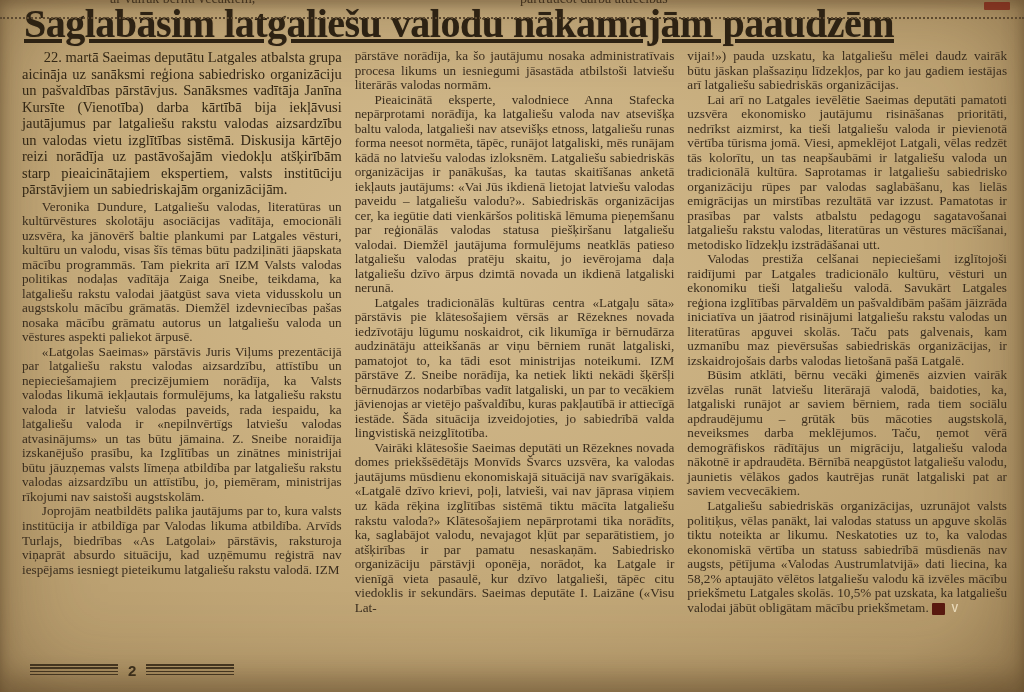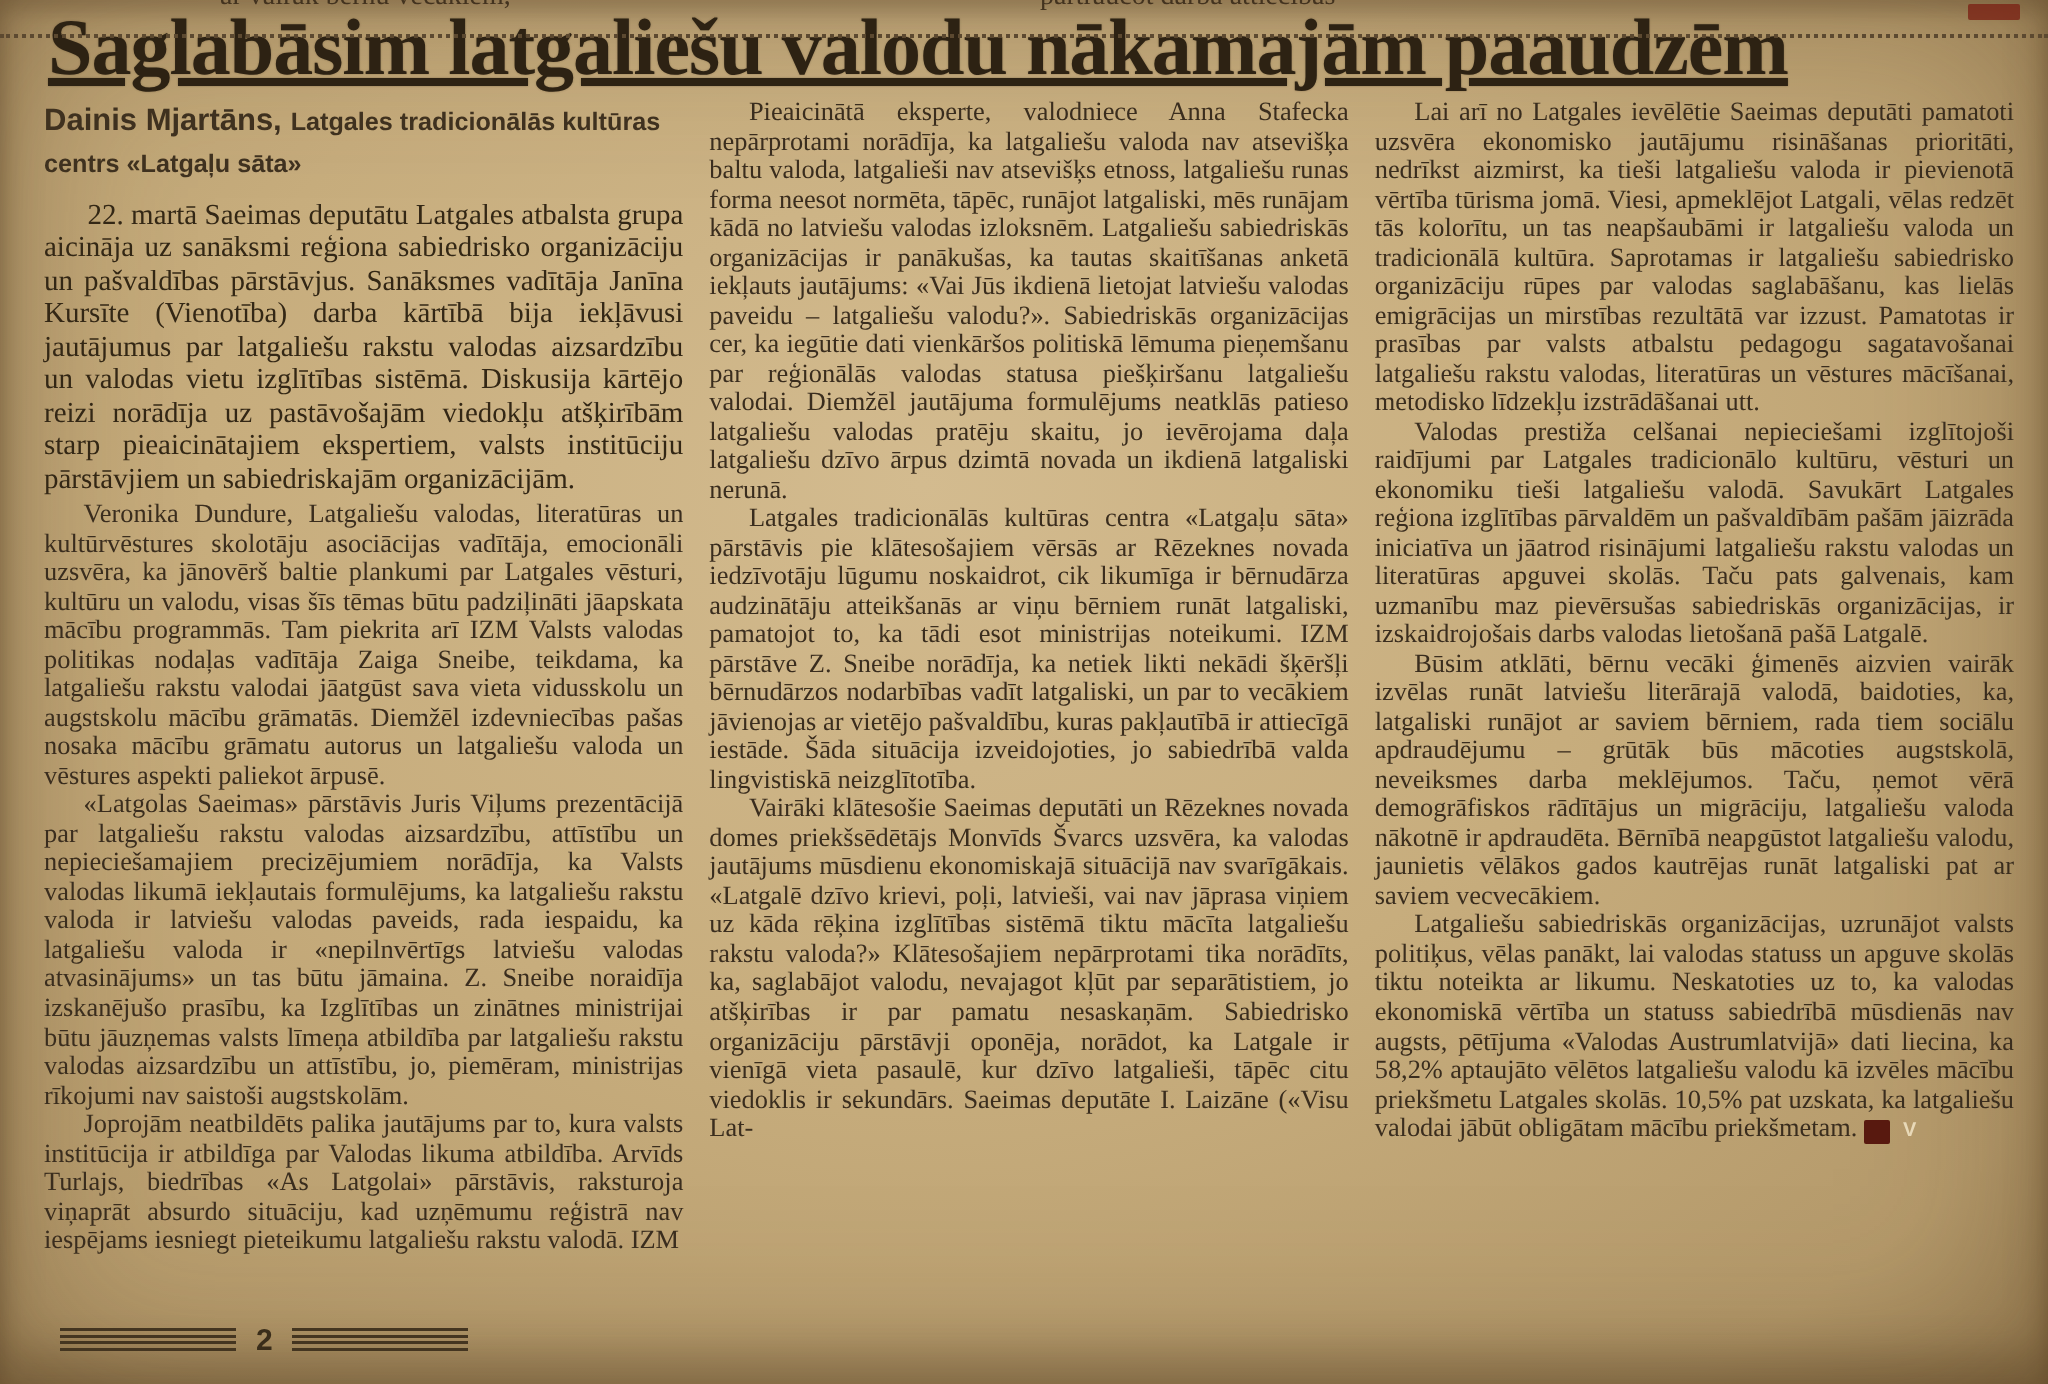--- a/index.html
+++ b/index.html
@@ -81,37 +81,35 @@
     <span class="clipped frag-left">ar vairāk bērnu vecākiem,</span>
     <span class="clipped frag-right">pārtraucot darba attiecības</span>
     <span class="red-mark"></span>
   </div>
 
   <h1 class="headline">Saglabāsim latgaliešu valodu nākamajām paaudzēm</h1>
 
   <div class="columns">
 
     <div class="col">
-      <div class="byline">
-        <span class="byline-name">Dainis Mjartāns,</span>
-        <span class="byline-aff">Latgales tradicionālās kultūras centrs «Latgaļu sāta»</span>
-      </div>
       <p class="lead">22. martā Saeimas deputātu Latgales atbalsta grupa aicināja uz sanāksmi reģiona sabiedrisko organizāciju un pašvaldības pārstāvjus. Sanāksmes vadītāja Janīna Kursīte (Vienotība) darba kārtībā bija iekļāvusi jautājumus par latgaliešu rakstu valodas aizsardzību un valodas vietu izglītības sistēmā. Diskusija kārtējo reizi norādīja uz pastāvošajām viedokļu atšķirībām starp pieaicinātajiem ekspertiem, valsts institūciju pārstāvjiem un sabiedriskajām organizācijām.</p>
       <p class="body-p indent">Veronika Dundure, Latgaliešu valodas, literatūras un kultūrvēstures skolotāju asociācijas vadītāja, emocionāli uzsvēra, ka jānovērš baltie plankumi par Latgales vēsturi, kultūru un valodu, visas šīs tēmas būtu padziļināti jāapskata mācību programmās. Tam piekrita arī IZM Valsts valodas politikas nodaļas vadītāja Zaiga Sneibe, teikdama, ka latgaliešu rakstu valodai jāatgūst sava vieta vidusskolu un augstskolu mācību grāmatās. Diemžēl izdevniecības pašas nosaka mācību grāmatu autorus un latgaliešu valoda un vēstures aspekti paliekot ārpusē.</p>
       <p class="body-p indent">«Latgolas Saeimas» pārstāvis Juris Viļums prezentācijā par latgaliešu rakstu valodas aizsardzību, attīstību un nepieciešamajiem precizējumiem norādīja, ka Valsts valodas likumā iekļautais formulējums, ka latgaliešu rakstu valoda ir latviešu valodas paveids, rada iespaidu, ka latgaliešu valoda ir «nepilnvērtīgs latviešu valodas atvasinājums» un tas būtu jāmaina. Z. Sneibe noraidīja izskanējušo prasību, ka Izglītības un zinātnes ministrijai būtu jāuzņemas valsts līmeņa atbildība par latgaliešu rakstu valodas aizsardzību un attīstību, jo, piemēram, ministrijas rīkojumi nav saistoši augstskolām.</p>
       <p class="body-p indent">Joprojām neatbildēts palika jautājums par to, kura valsts institūcija ir atbildīga par Valodas likuma atbildība. Arvīds Turlajs, biedrības «As Latgolai» pārstāvis, raksturoja viņaprāt absurdo situāciju, kad uzņēmumu reģistrā nav iespējams iesniegt pieteikumu latgaliešu rakstu valodā. IZM</p>
     </div>
 
     <div class="col">
+      <p class="body-p">pārstāve norādīja, ka šo jautājumu nosaka administratīvais procesa likums un iesniegumi jāsastāda atbilstoši latviešu literārās valodas normām.</p>
       <p class="body-p indent">Pieaicinātā eksperte, valodniece Anna Stafecka nepārprotami norādīja, ka latgaliešu valoda nav atsevišķa baltu valoda, latgalieši nav atsevišķs etnoss, latgaliešu runas forma neesot normēta, tāpēc, runājot latgaliski, mēs runājam kādā no latviešu valodas izloksnēm. Latgaliešu sabiedriskās organizācijas ir panākušas, ka tautas skaitīšanas anketā iekļauts jautājums: «Vai Jūs ikdienā lietojat latviešu valodas paveidu – latgaliešu valodu?». Sabiedriskās organizācijas cer, ka iegūtie dati vienkāršos politiskā lēmuma pieņemšanu par reģionālās valodas statusa piešķiršanu latgaliešu valodai. Diemžēl jautājuma formulējums neatklās patieso latgaliešu valodas pratēju skaitu, jo ievērojama daļa latgaliešu dzīvo ārpus dzimtā novada un ikdienā latgaliski nerunā.</p>
       <p class="body-p indent">Latgales tradicionālās kultūras centra «Latgaļu sāta» pārstāvis pie klātesošajiem vērsās ar Rēzeknes novada iedzīvotāju lūgumu noskaidrot, cik likumīga ir bērnudārza audzinātāju atteikšanās ar viņu bērniem runāt latgaliski, pamatojot to, ka tādi esot ministrijas noteikumi. IZM pārstāve Z. Sneibe norādīja, ka netiek likti nekādi šķēršļi bērnudārzos nodarbības vadīt latgaliski, un par to vecākiem jāvienojas ar vietējo pašvaldību, kuras pakļautībā ir attiecīgā iestāde. Šāda situācija izveidojoties, jo sabiedrībā valda lingvistiskā neizglītotība.</p>
       <p class="body-p indent">Vairāki klātesošie Saeimas deputāti un Rēzeknes novada domes priekšsēdētājs Monvīds Švarcs uzsvēra, ka valodas jautājums mūsdienu ekonomiskajā situācijā nav svarīgākais. «Latgalē dzīvo krievi, poļi, latvieši, vai nav jāprasa viņiem uz kāda rēķina izglītības sistēmā tiktu mācīta latgaliešu rakstu valoda?» Klātesošajiem nepārprotami tika norādīts, ka, saglabājot valodu, nevajagot kļūt par separātistiem, jo atšķirības ir par pamatu nesaskaņām. Sabiedrisko organizāciju pārstāvji oponēja, norādot, ka Latgale ir vienīgā vieta pasaulē, kur dzīvo latgalieši, tāpēc citu viedoklis ir sekundārs. Saeimas deputāte I. Laizāne («Visu Lat-</p>
     </div>
 
     <div class="col">
+      <p class="body-p">vijai!») pauda uzskatu, ka latgaliešu mēlei daudz vairāk būtu jāskan plašsaziņu līdzekļos, par ko jau gadiem iestājas arī latgaliešu sabiedriskās organizācijas.</p>
       <p class="body-p indent">Lai arī no Latgales ievēlētie Saeimas deputāti pamatoti uzsvēra ekonomisko jautājumu risināšanas prioritāti, nedrīkst aizmirst, ka tieši latgaliešu valoda ir pievienotā vērtība tūrisma jomā. Viesi, apmeklējot Latgali, vēlas redzēt tās kolorītu, un tas neapšaubāmi ir latgaliešu valoda un tradicionālā kultūra. Saprotamas ir latgaliešu sabiedrisko organizāciju rūpes par valodas saglabāšanu, kas lielās emigrācijas un mirstības rezultātā var izzust. Pamatotas ir prasības par valsts atbalstu pedagogu sagatavošanai latgaliešu rakstu valodas, literatūras un vēstures mācīšanai, metodisko līdzekļu izstrādāšanai utt.</p>
       <p class="body-p indent">Valodas prestiža celšanai nepieciešami izglītojoši raidījumi par Latgales tradicionālo kultūru, vēsturi un ekonomiku tieši latgaliešu valodā. Savukārt Latgales reģiona izglītības pārvaldēm un pašvaldībām pašām jāizrāda iniciatīva un jāatrod risinājumi latgaliešu rakstu valodas un literatūras apguvei skolās. Taču pats galvenais, kam uzmanību maz pievērsušas sabiedriskās organizācijas, ir izskaidrojošais darbs valodas lietošanā pašā Latgalē.</p>
       <p class="body-p indent">Būsim atklāti, bērnu vecāki ģimenēs aizvien vairāk izvēlas runāt latviešu literārajā valodā, baidoties, ka, latgaliski runājot ar saviem bērniem, rada tiem sociālu apdraudējumu – grūtāk būs mācoties augstskolā, neveiksmes darba meklējumos. Taču, ņemot vērā demogrāfiskos rādītājus un migrāciju, latgaliešu valoda nākotnē ir apdraudēta. Bērnībā neapgūstot latgaliešu valodu, jaunietis vēlākos gados kautrējas runāt latgaliski pat ar saviem vecvecākiem.</p>
       <p class="body-p indent"><span>Latgaliešu sabiedriskās organizācijas, uzrunājot valsts politiķus, vēlas panākt, lai valodas statuss un apguve skolās tiktu noteikta ar likumu. Neskatoties uz to, ka valodas ekonomiskā vērtība un statuss sabiedrībā mūsdienās nav augsts, pētījuma «Valodas Austrumlatvijā» dati liecina, ka 58,2% aptaujāto vēlētos latgaliešu valodu kā izvēles mācību priekšmetu Latgales skolās. 10,5% pat uzskata, ka latgaliešu valodai jābūt obligātam mācību priekšmetam.</span><span class="endmark">V</span></p>
     </div>
 
   </div>
 
   <div class="footer">
     <span class="rule-stack"></span>

